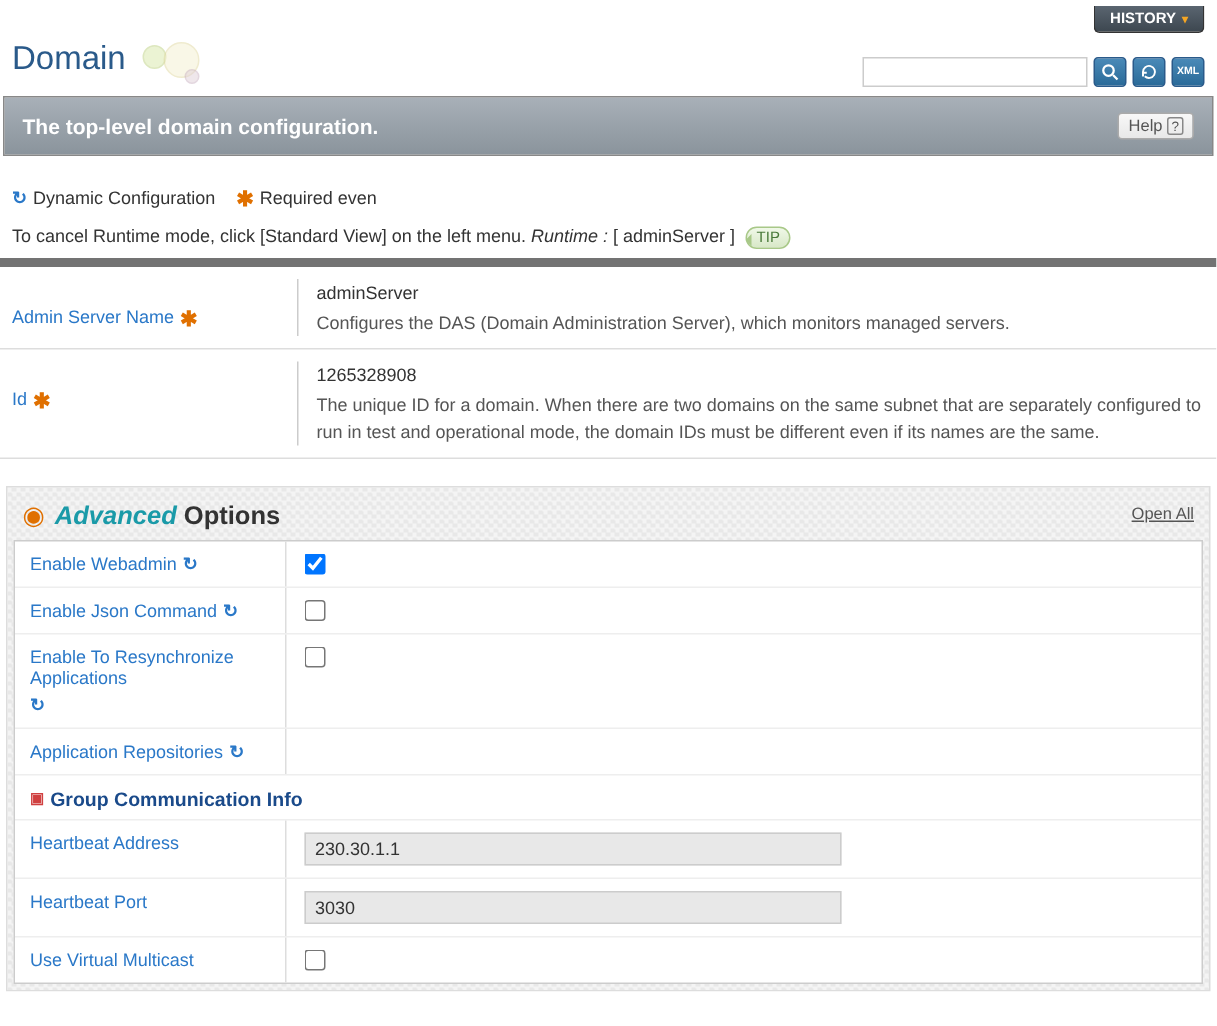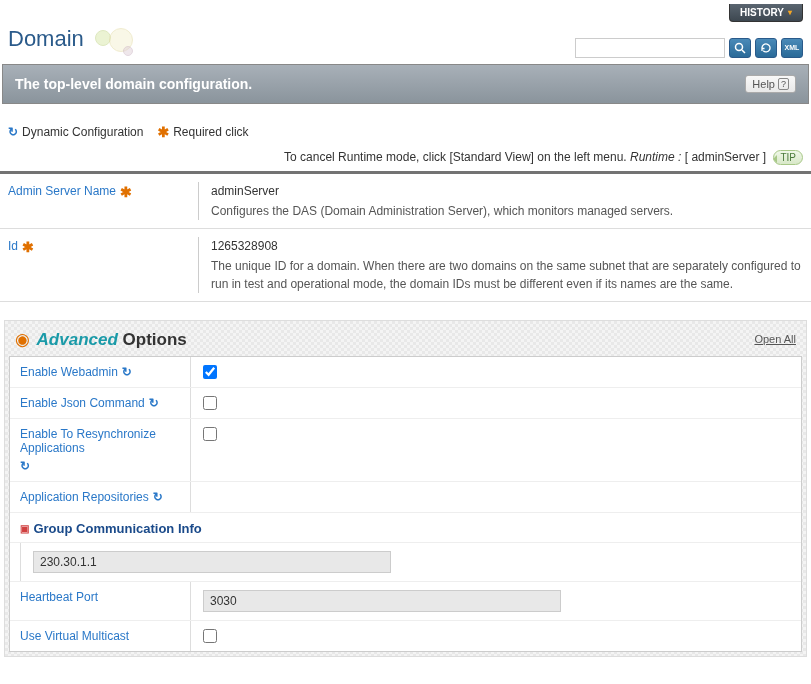--- a/index.html
+++ b/index.html
@@ -23,27 +23,27 @@
   
   .banner { background: linear-gradient(#a8b0b8, #8a949c); color: #fff; padding: 10px 12px; display: flex; justify-content: space-between; align-items: center; border: 1px solid #888; margin: 0 2px; }
   .banner-text { font-size: 14px; font-weight: bold; }
   .help-btn { background: linear-gradient(#f8f8f8, #e8e8e8); border: 1px solid #aaa; border-radius: 3px; padding: 2px 6px; font-size: 11px; color: #555; cursor: pointer; display: flex; align-items: center; gap: 3px; }
   
   .legend-row { display: flex; align-items: center; gap: 4px; padding: 20px 8px 6px 8px; }
   .sync-icon { color: #2a78c8; font-weight: bold; }
   .req-icon { color: #e07000; font-weight: bold; font-size: 14px; }
   .legend-text { color: #333; margin-right: 10px; }
   
-  .runtime-row { text-align: right; padding: 4px 8px 6px 8px; font-size: 12px; color: #333; border-bottom: 3px solid #737373; }
+  .runtime-row { text-align: left; padding: 4px 8px 6px 8px; font-size: 12px; color: #333; border-bottom: 6px solid #737373; }
   .runtime-row i { font-style: italic; }
   .tip-btn { display: inline-block; background: linear-gradient(#f0f8e8, #d8e8c8); border: 1px solid #a8c888; border-radius: 8px; padding: 1px 6px; font-size: 10px; color: #4a7a3a; margin-left: 4px; position: relative; }
   .tip-btn::before { content: ""; position: absolute; left: -5px; top: 4px; border: 4px solid transparent; border-right-color: #a8c888; }
   
   .field-row { display: flex; border-bottom: 1px solid #ddd; padding: 8px 8px; }
-  .field-label { width: 190px; flex-shrink: 0; color: #2a78c8; font-weight: normal; padding-top: 2px; display: flex; align-items: flex-start; gap: 4px; }
+  .field-label { width: 190px; flex-shrink: 0; color: #2a78c8; font-weight: normal; padding-top: 2px; display: flex; align-items: flex-start; gap: 4px; margin-top: 16px; }
   .field-sep { width: 1px; background: #ccc; margin-right: 12px; flex-shrink: 0; }
   .field-body { flex: 1; color: #333; line-height: 1.5; }
   .field-value { color: #333; margin-bottom: 2px; }
   .field-desc { color: #555; font-size: 12px; }
   
   .adv-section { margin: 18px 4px 0 4px; background: repeating-conic-gradient(#e8e8e8 0% 25%, #f4f4f4 0% 50%) 0 0 / 6px 6px; padding: 4px; border: 1px solid #ddd; }
   .adv-header { display: flex; justify-content: space-between; align-items: center; padding: 4px 6px; }
   .adv-title { font-size: 17px; }
   .adv-title .adv { color: #1a9aa8; font-weight: bold; font-style: italic; }
   .adv-title .opt { color: #333; font-weight: bold; }
@@ -105,21 +105,21 @@
   <div class="help-btn">
     <span>Help</span>
     <span style="border:1px solid #888;border-radius:2px;padding:0 2px;font-size:9px;">?</span>
   </div>
 </div>
 
 <div class="legend-row">
   <span class="sync-icon">↻</span>
   <span class="legend-text">Dynamic Configuration</span>
   <span class="req-icon">✱</span>
-  <span class="legend-text">Required click</span>
+  <span class="legend-text">Required even</span>
 </div>
 
 <div class="runtime-row">
   <span>To cancel Runtime mode, click [Standard View] on the left menu. </span>
   <i>Runtime :</i>
   <span>[ adminServer ]</span>
   <span class="tip-btn">TIP</span>
 </div>
 
 <div class="field-row">
@@ -197,20 +197,23 @@
       </div>
       <div class="adv-sep"></div>
     </div>
 
     <div class="group-header">
       <span class="group-icon">▣</span>
       <span>Group Communication Info</span>
     </div>
 
     <div class="adv-row">
+      <div class="adv-label">
+        <span>Heartbeat Address</span>
+      </div>
       <div class="adv-sep"></div>
       <div class="adv-control">
         <input class="text-input" value="230.30.1.1" style="">
       </div>
     </div>
 
     <div class="adv-row">
       <div class="adv-label">
         <span>Heartbeat Port</span>
       </div>

